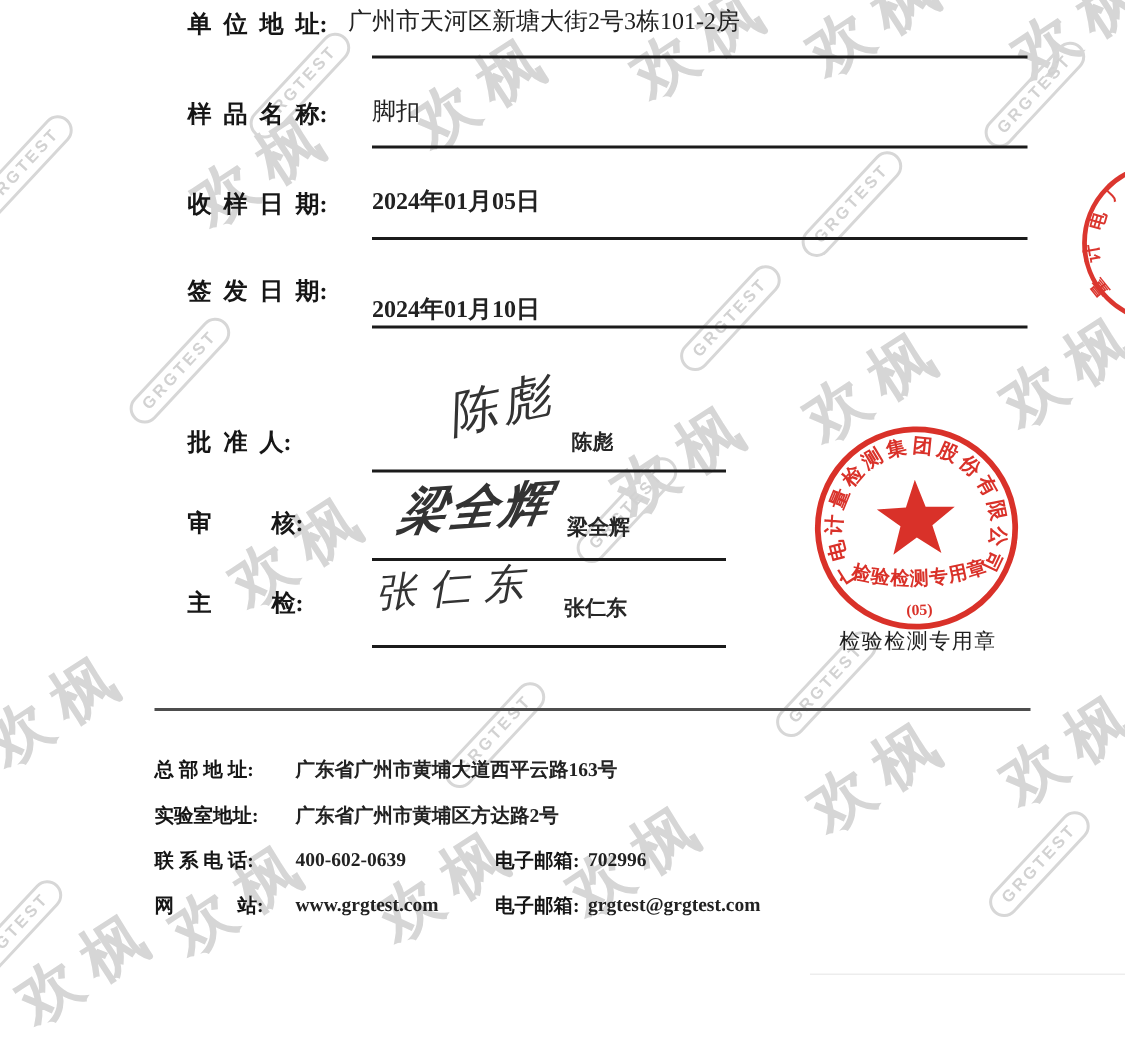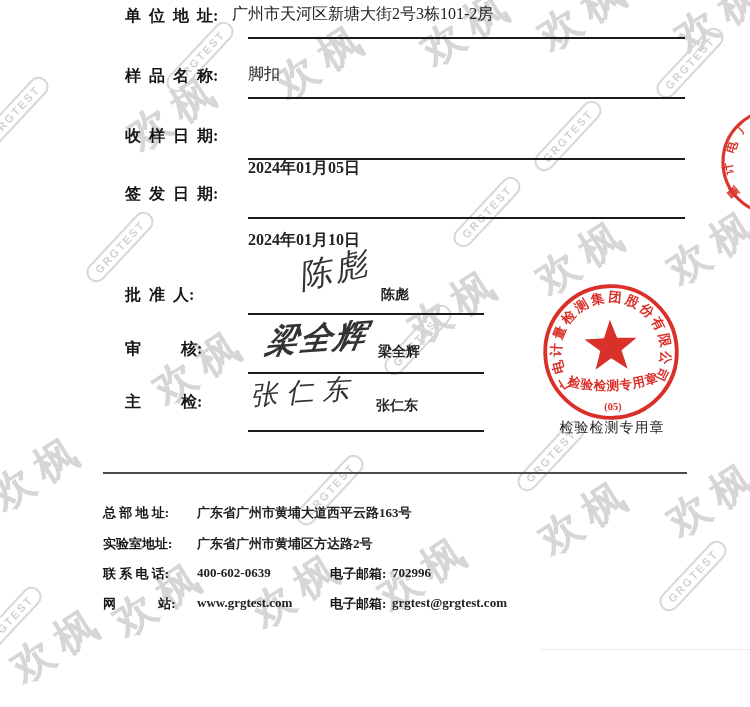--- a/index.html
+++ b/index.html
@@ -16,21 +16,21 @@
   }
   .bdg{
     position:absolute;transform:translate(-50%,-50%) rotate(-47deg);
     border:2px solid #d7d7d7;border-radius:13px;padding:2px 9px;
     font-family:"Liberation Sans","DejaVu Sans",sans-serif;
     font-size:11px;font-weight:bold;letter-spacing:2px;color:#d2d2d2;white-space:nowrap;
   }
   
   .lbl{position:absolute;font-weight:bold;font-size:16px;white-space:pre;color:#161616;}
   .val{position:absolute;font-size:16px;white-space:pre;color:#222;}
-  .val.b{font-weight:bold;margin-top:34px;}
+  .val.b{font-weight:bold;}
   .uline{position:absolute;height:2px;background:#1b1b1b;}
   .sig{position:absolute;color:#333;white-space:nowrap;font-style:italic;}
   .sig.s1{font-size:33px;transform:rotate(-12deg);letter-spacing:3px;}
   .sig.s2{font-size:32px;font-weight:bold;transform:rotate(-4deg) skewX(-14deg);letter-spacing:2px;}
   .sig.s3{font-size:27px;transform:rotate(-4deg);letter-spacing:9px;}
   .pname{position:absolute;font-size:14px;font-weight:bold;color:#262626;white-space:nowrap;}
   
   #seal-svg{position:absolute;left:541px;top:282px;width:140px;height:140px;opacity:.95;transform:rotate(-2deg);}
   #seal-caption{position:absolute;left:546px;top:419px;width:132px;text-align:center;
     font-size:14px;letter-spacing:1px;color:#1f1f1f;white-space:nowrap;}

